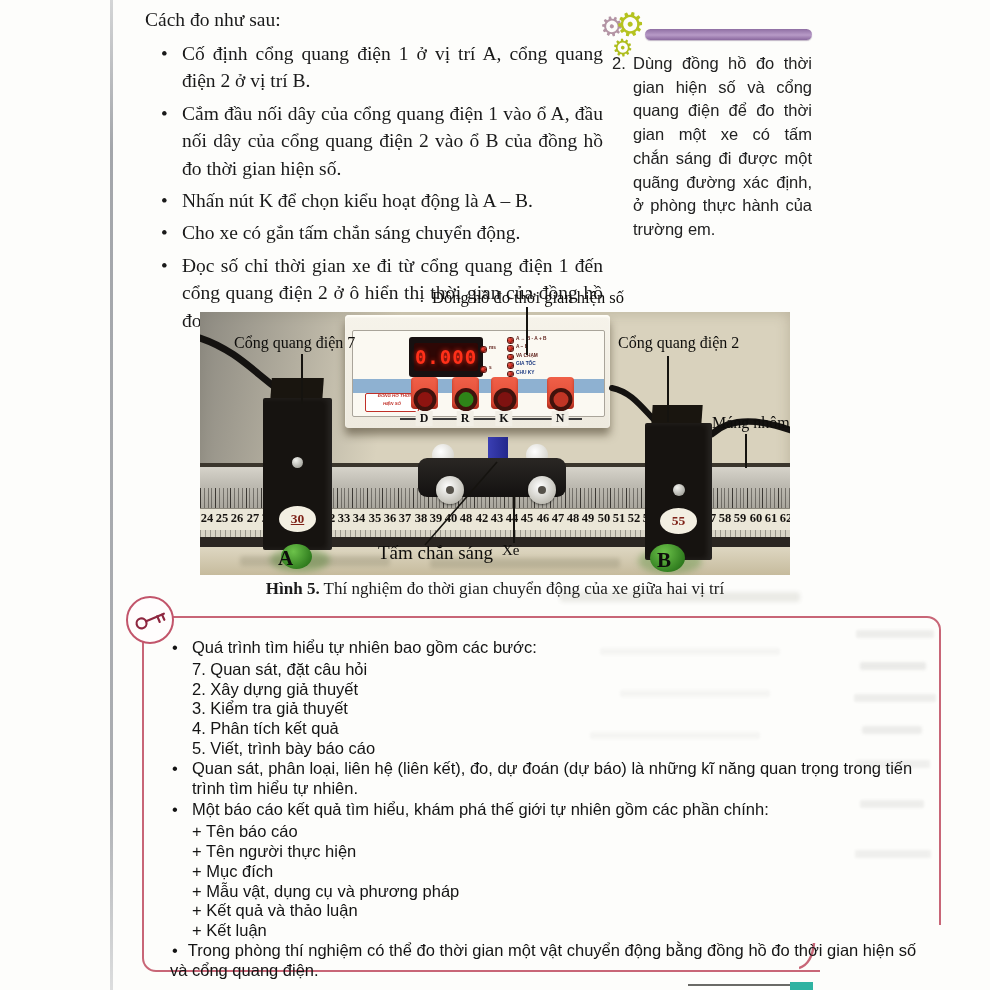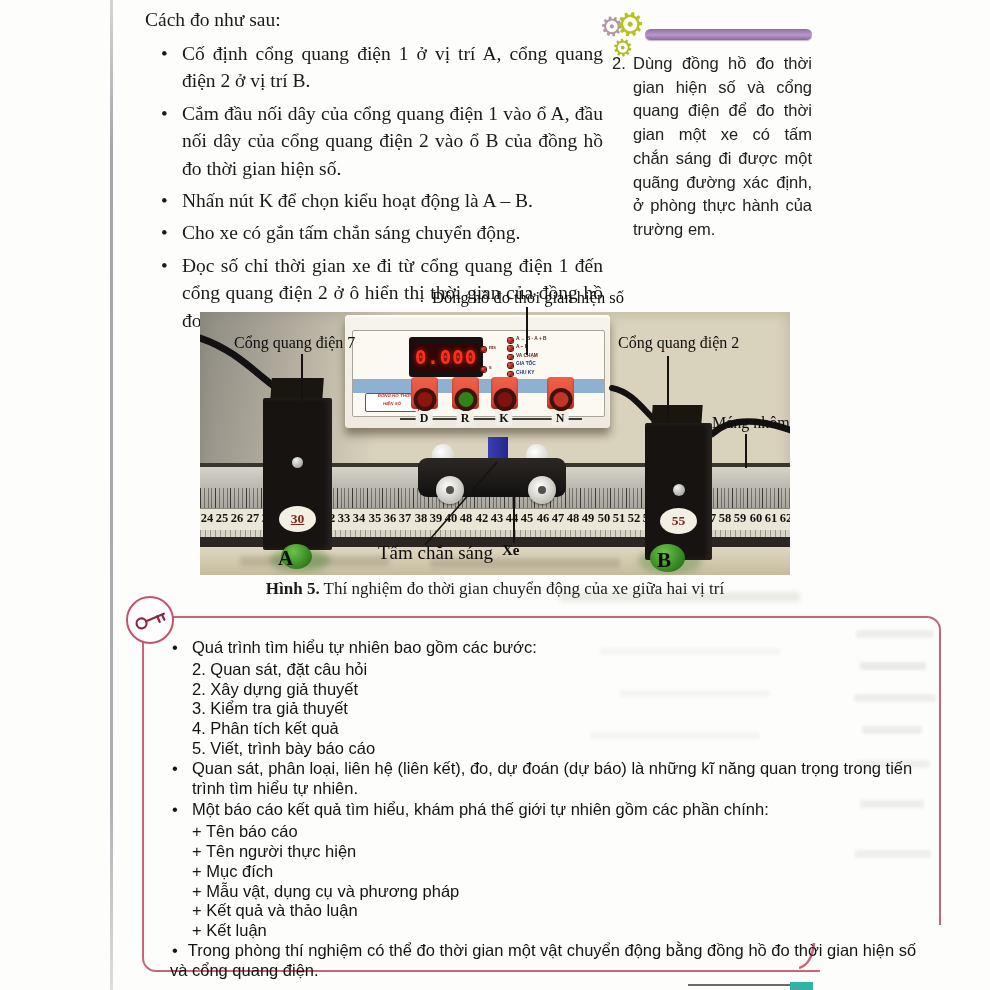--- a/index.html
+++ b/index.html
@@ -334,21 +334,21 @@
     <div class="p-line" style="left:101px;top:42px;height:50px;"></div>
     <div class="p-label" style="left:418px;top:22px;">Cổng quang điện 2</div>
     <div class="p-line" style="left:467px;top:44px;height:66px;"></div>
     <div class="p-label" style="left:512px;top:102px;">Máng nhôm</div>
     <div class="p-line" style="left:545px;top:122px;height:34px;"></div>
     <svg style="position:absolute;left:0;top:0;z-index:8;" width="590" height="263">
       <line x1="225" y1="233" x2="297" y2="150" stroke="#15130f" stroke-width="1.6"></line>
     </svg>
     <div class="p-label" style="left:178px;top:230px;font-size:19px;">Tấm chắn sáng</div>
     <div class="p-line" style="left:313px;top:183px;height:48px;"></div>
-    <div class="p-label" style="left:302px;top:230px;font-size:15px;font-weight:bold;">Xe</div>
+    <div class="p-label" style="left:302px;top:230px;font-size:15px;">Xe</div>
     <div class="p-label ab" style="left:78px;top:234px;">A</div>
     <div class="p-label ab" style="left:457px;top:236px;">B</div>
   </div>
 
   <div class="caption">
     <span class="cap-bold">Hình 5.</span><span> Thí nghiệm đo thời gian chuyển động của xe giữa hai vị trí</span>
   </div>
   <div class="ghost" style="left:560px;top:592px;width:240px;height:10px;opacity:.1;"></div>
 
   <div class="sum-box"></div>
@@ -366,21 +366,21 @@
       </g>
     </svg>
   </div>
 
   <div class="box-content">
     <div class="box-par">
       <span class="mk">•</span>
       <span>Quá trình tìm hiểu tự nhiên bao gồm các bước:</span>
     </div>
     <div class="box-sub">
-        <span>2. Quan sát, đặt câu hỏi</span>
+        <span>7. Quan sát, đặt câu hỏi</span>
         <span>2. Xây dựng giả thuyết</span>
         <span>3. Kiểm tra giả thuyết</span>
         <span>4. Phân tích kết quả</span>
         <span>5. Viết, trình bày báo cáo</span>
       </div>
     <div class="box-par">
       <span class="mk">•</span>
       <span>Quan sát, phân loại, liên hệ (liên kết), đo, dự đoán (dự báo) là những kĩ năng quan trọng trong tiến trình tìm hiểu tự nhiên.</span>
     </div>
     <div class="box-par">

